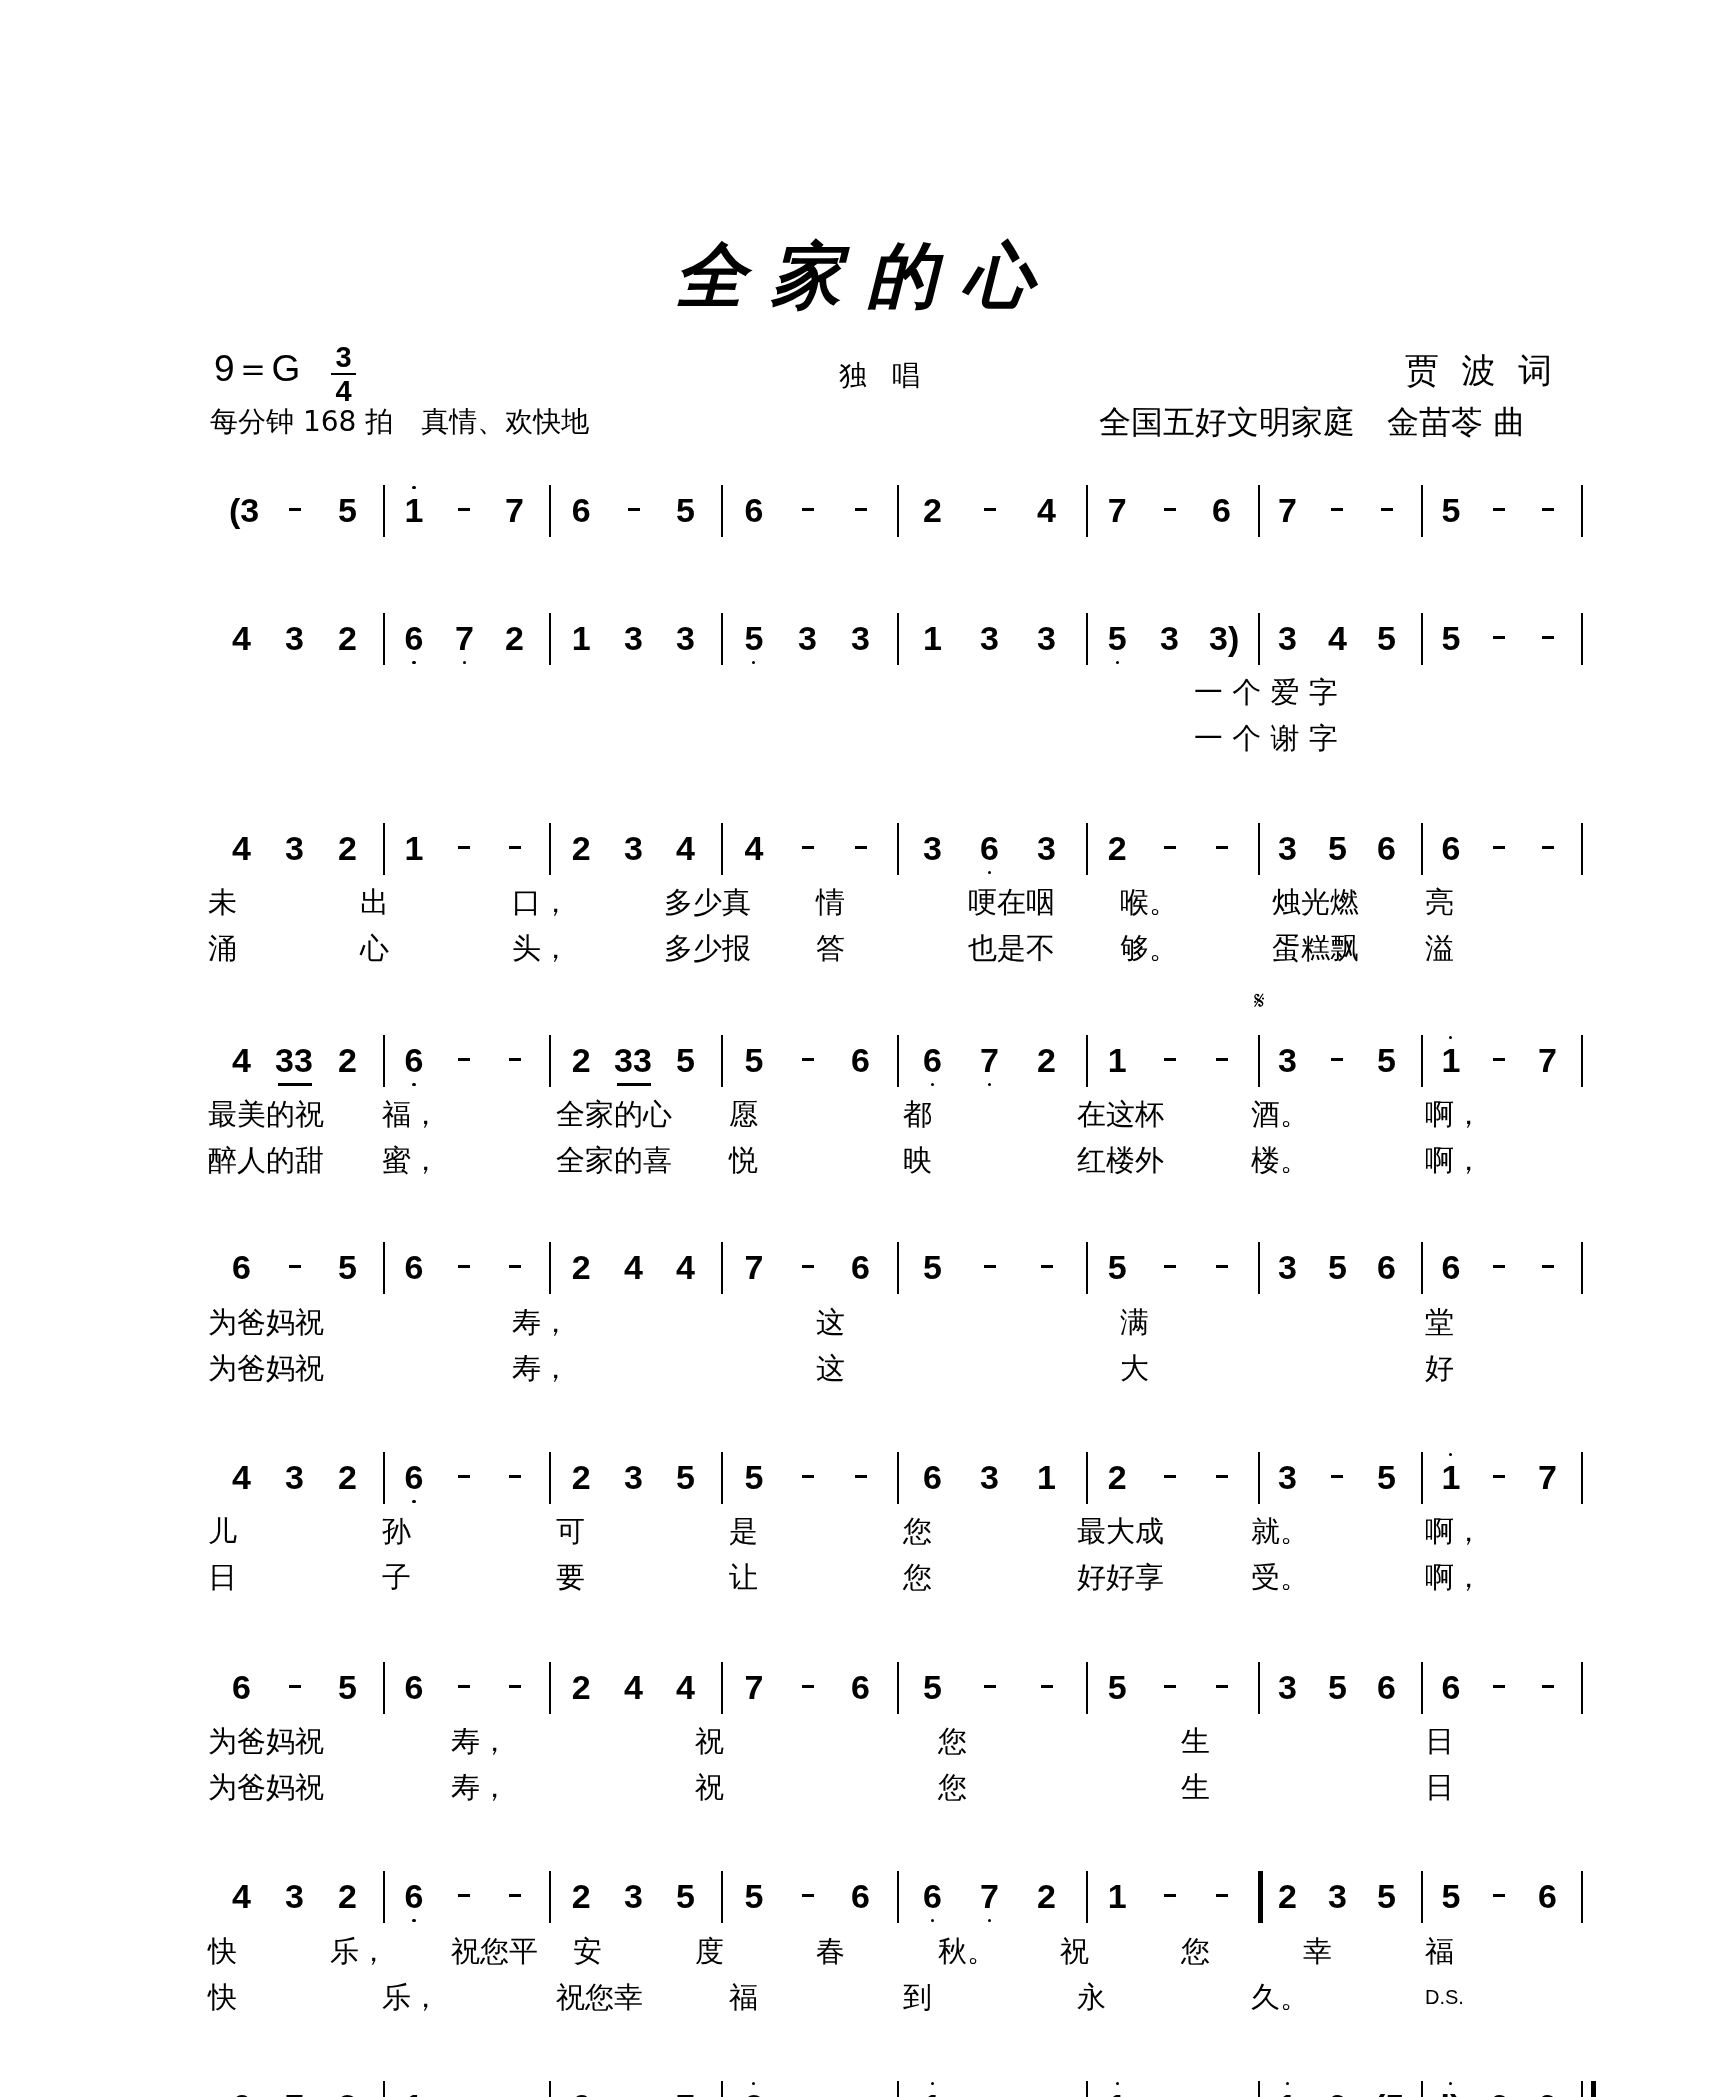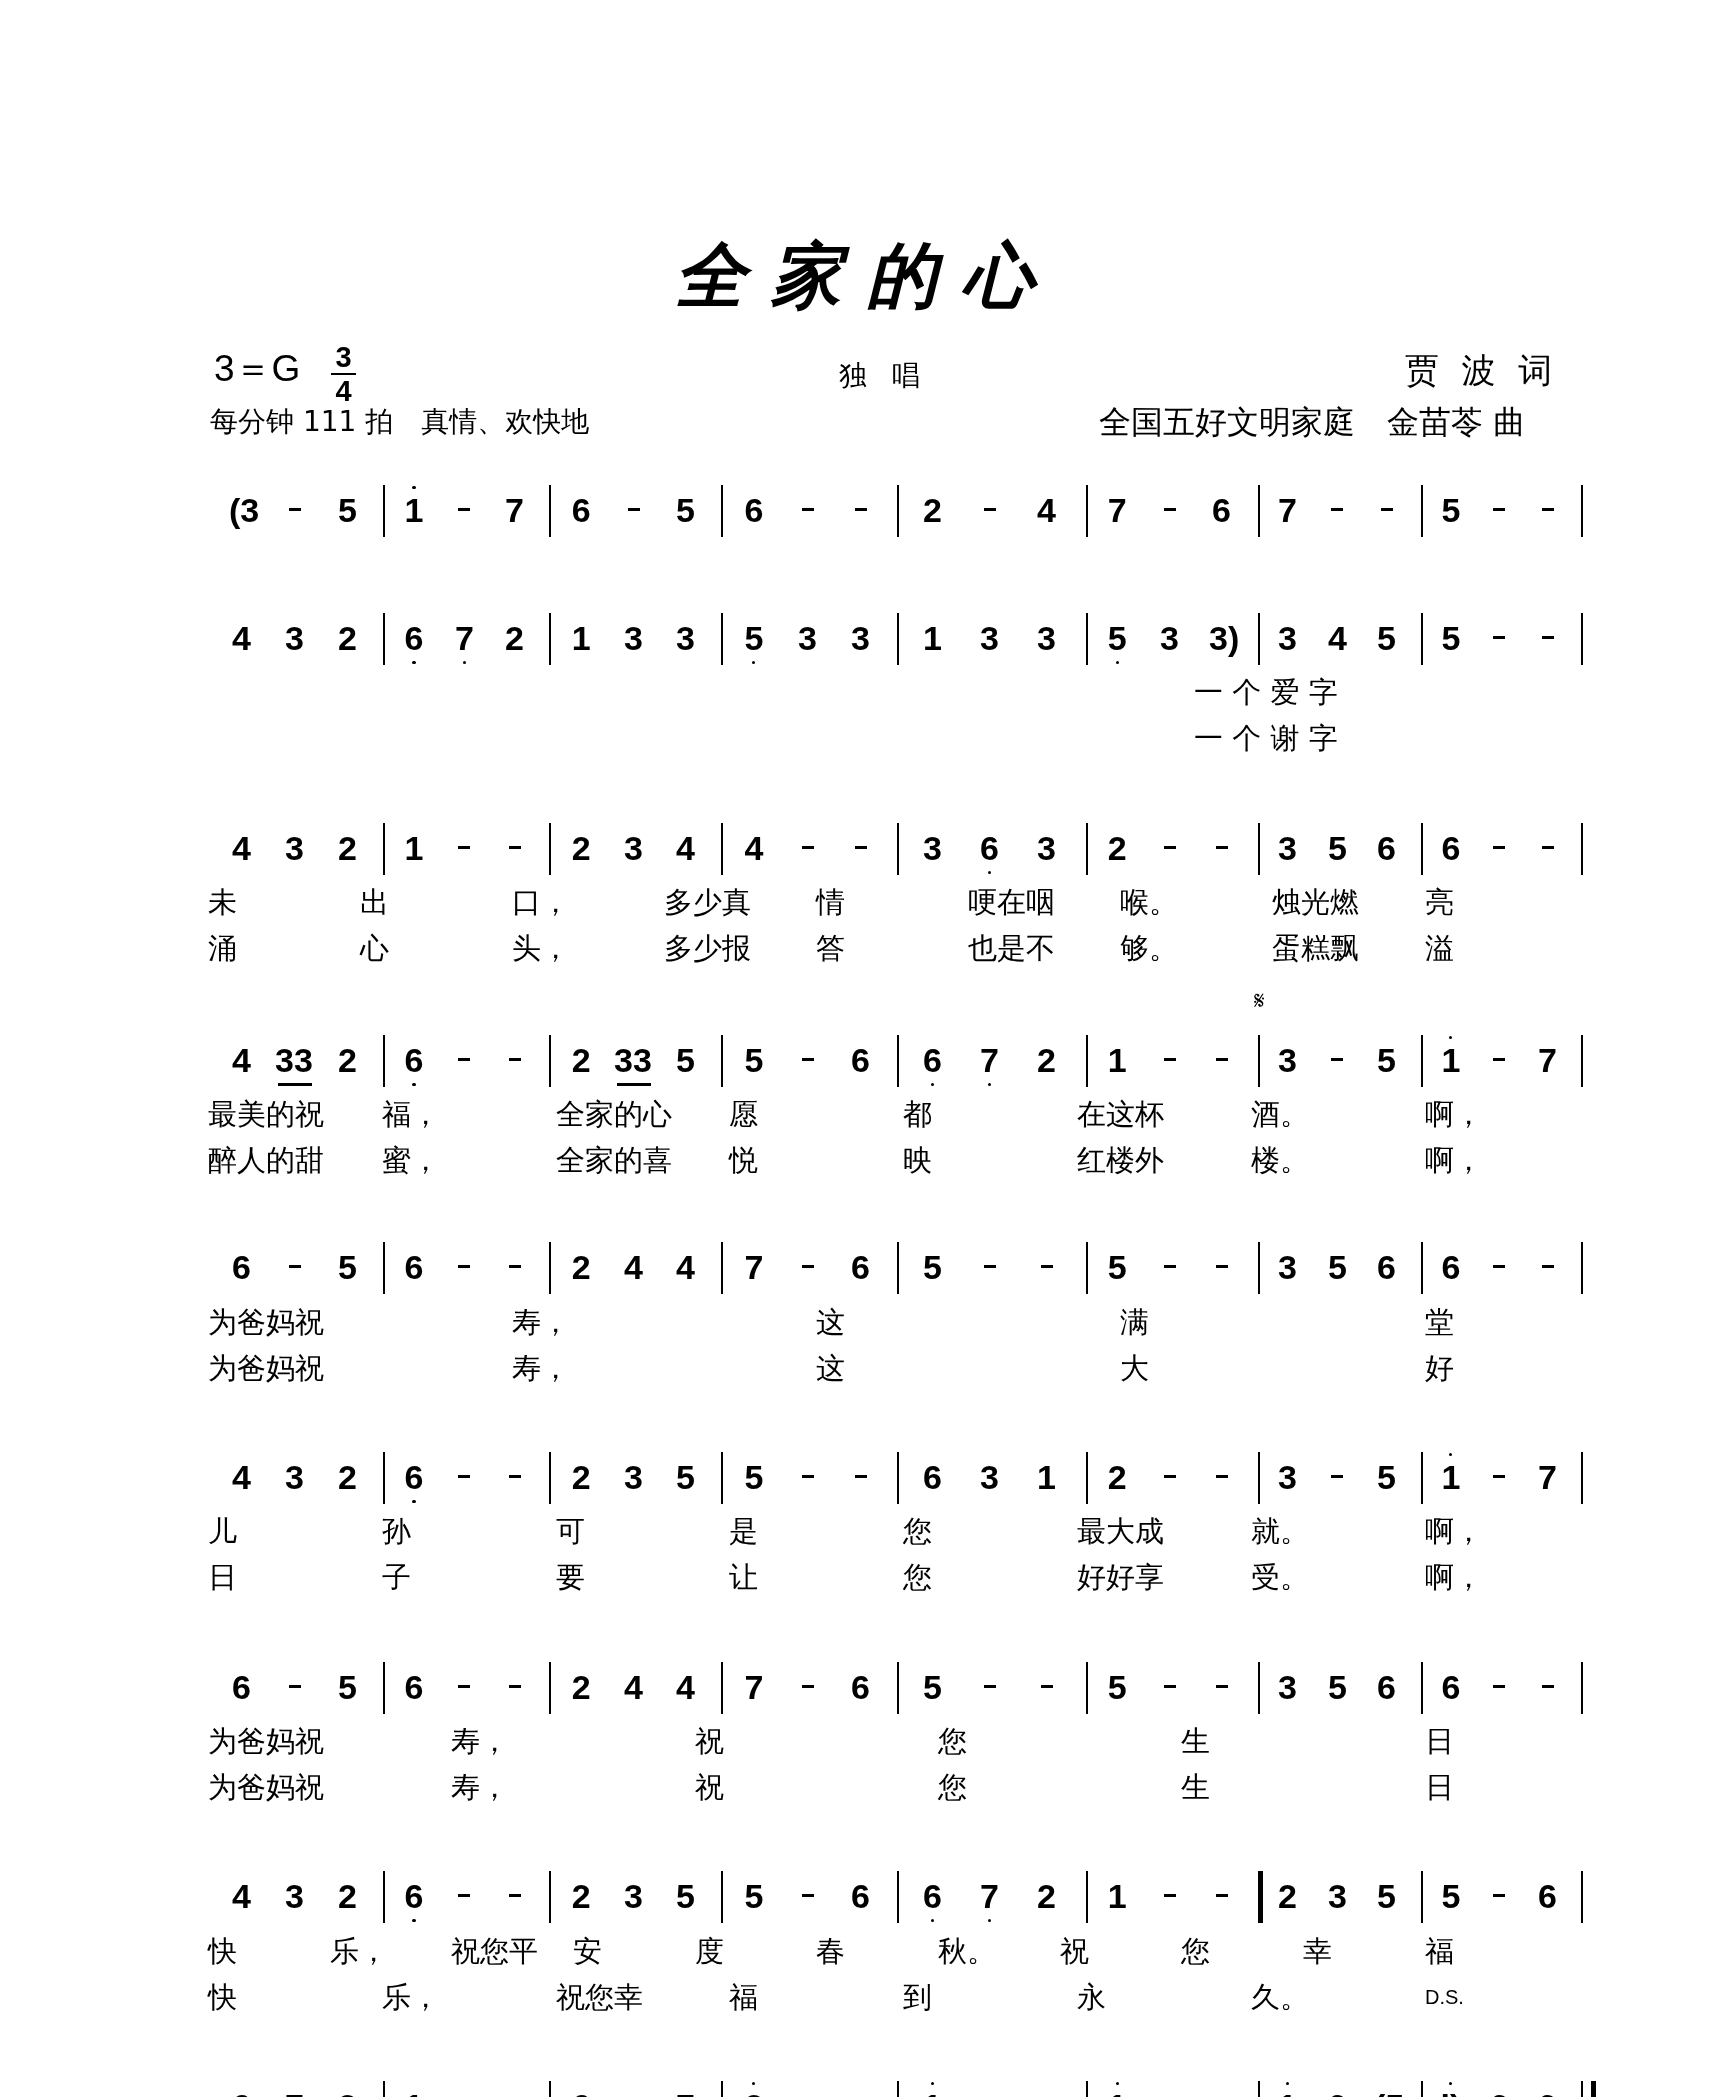--- a/index.html
+++ b/index.html
@@ -25,29 +25,29 @@
   .ul{position:absolute;top:59px;height:3.4px;background:#000;}
   .lyr{left:208px;font-size:29px;white-space:pre;letter-spacing:0;}
   .lyr span{position:absolute;}
   .segno{font-size:25px;font-family:"DejaVu Serif",serif;}
   .ds{font-size:20px;font-family:"Liberation Sans",sans-serif;}
 </style>
 </head>
 <body>
 
 <div class="abs title">全家的心</div>
-<div class="abs key">3＝G</div>
+<div class="abs key">9＝G</div>
 <div class="abs timesig">
   <div>3</div>
   <div class="bar"></div>
   <div>4</div>
 </div>
 <div class="abs perf">独唱</div>
 <div class="abs lyricist">贾 波 词</div>
-<div class="abs tempo">每分钟 111 拍　真情、欢快地</div>
+<div class="abs tempo">每分钟 168 拍　真情、欢快地</div>
 <div class="abs composer">全国五好文明家庭　金苗苓 曲</div>
 
 <div id="score">
     <div class="abs staff" style="top: 474px; left: 0px; width: 1733px;">
       <div class="m" style="left: 210px; width: 174px;">
         <span class="n" style="left: 19px;">(3</span>
         <span class="dash" style="left: 79px;"></span>
         <span class="n" style="left: 125px;">5</span>
       </div>
       <span class="bl" style="left: 383px;"></span>

